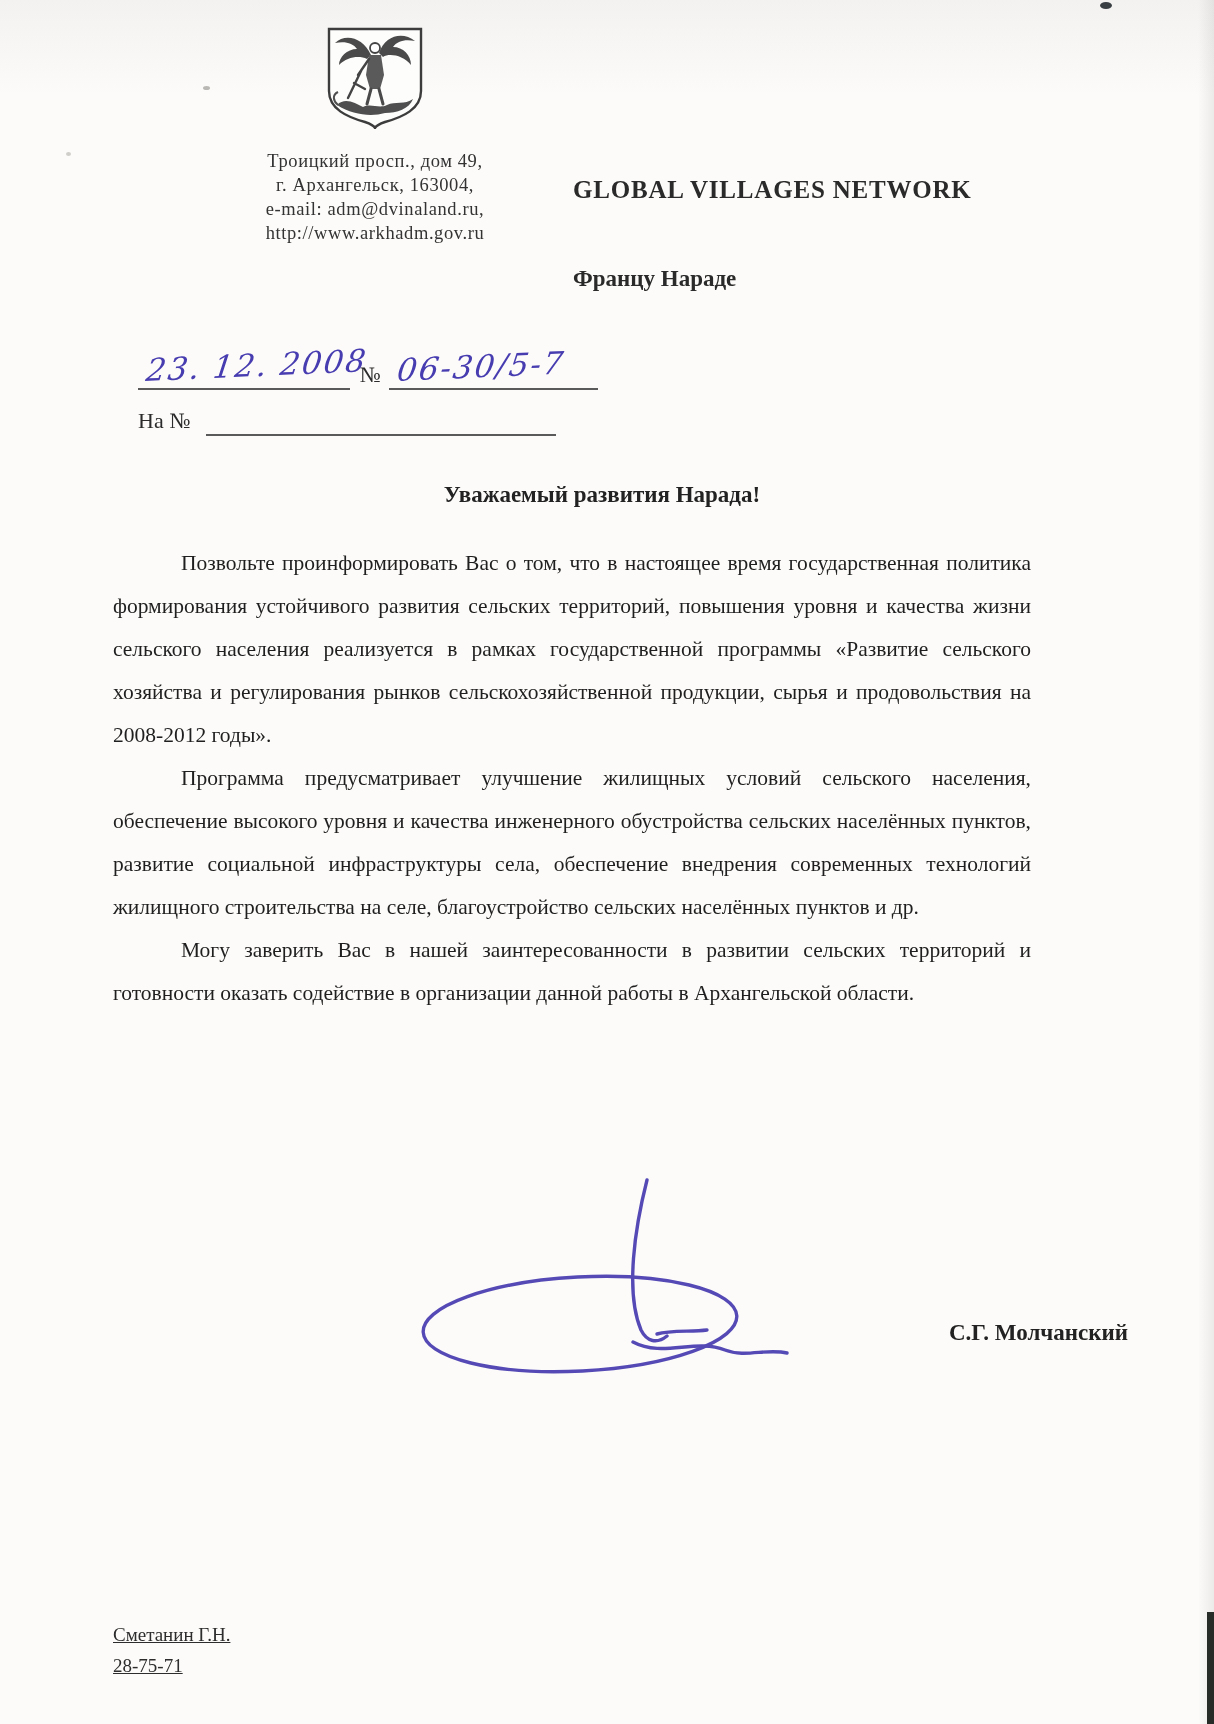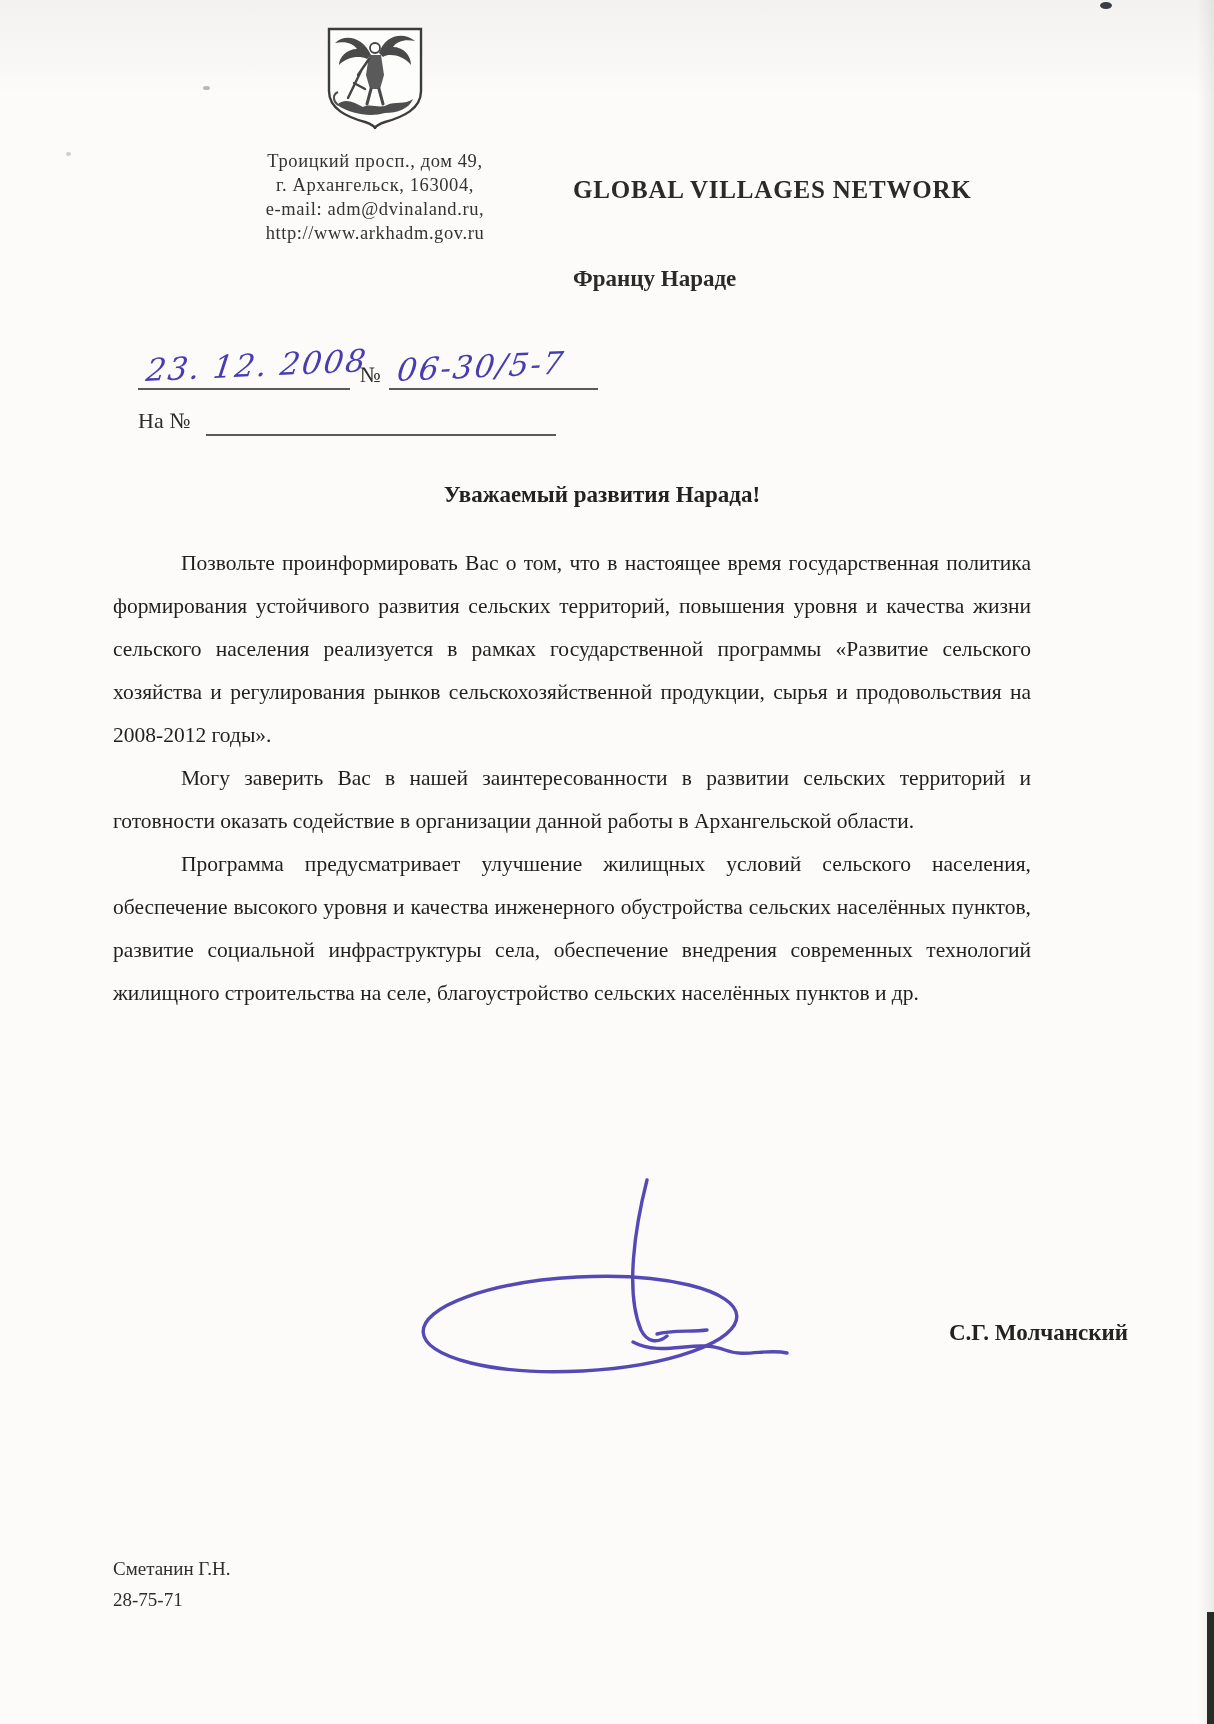--- a/index.html
+++ b/index.html
@@ -59,21 +59,21 @@
     font-size:21.5px;line-height:43px;text-align:justify;color:#1f1f1f;}
   .body-text p{margin:0;text-indent:68px;}
 
   
   .sig-block{position:absolute;left:113px;top:1240px;width:1015px;height:170px;}
   .sig-title{font-weight:bold;font-size:23px;line-height:44px;color:#222;}
   .signatory-name{position:absolute;right:0;top:80px;font-weight:bold;font-size:23px;color:#222;}
   .sig-svg{position:absolute;left:395px;top:1172px;width:400px;height:240px;}
 
   
-  .footer{position:absolute;left:113px;top:1553px;font-size:19px;line-height:31px;color:#2d2d2d;}
+  .footer{position:absolute;left:113px;top:1619px;font-size:19px;line-height:31px;color:#2d2d2d;text-decoration:underline;}
 </style>
 </head>
 <body>
 
 <div class="page">
 
   <div class="top-shade"></div>
   <div class="right-shade"></div>
   <div class="corner-strip"></div>
   <div class="speck s1"></div>
@@ -118,22 +118,22 @@
     <div class="ref-row2">
       <span class="reply-label">На №</span>
       <span class="blank reply"></span>
     </div>
   </div>
 
   <div class="salutation">Уважаемый развития Нарада!</div>
 
   <div class="body-text">
     <p>Позвольте проинформировать Вас о том, что в настоящее время государственная политика формирования устойчивого развития сельских территорий, повышения уровня и качества жизни сельского населения реализуется в рамках государственной программы «Развитие сельского хозяйства и регулирования рынков сельскохозяйственной продукции, сырья и продовольствия на 2008-2012 годы».</p>
+    <p>Программа предусматривает улучшение жилищных условий сельского населения, обеспечение высокого уровня и качества инженерного обустройства сельских населённых пунктов, развитие социальной инфраструктуры села, обеспечение внедрения современных технологий жилищного строительства на селе, благоустройство сельских населённых пунктов и др.</p>
     <p>Могу заверить Вас в нашей заинтересованности в развитии сельских территорий и готовности оказать содействие в организации данной работы в Архангельской области.</p>
-    <p>Программа предусматривает улучшение жилищных условий сельского населения, обеспечение высокого уровня и качества инженерного обустройства сельских населённых пунктов, развитие социальной инфраструктуры села, обеспечение внедрения современных технологий жилищного строительства на селе, благоустройство сельских населённых пунктов и др.</p>
   </div>
 
   <svg class="sig-svg" viewBox="0 0 400 240">
     <g fill="none" stroke="#473CB0" stroke-width="3.4" stroke-linecap="round" opacity="0.92">
       <ellipse cx="185" cy="152" rx="157" ry="47" transform="rotate(-3 185 152)"></ellipse>
       <path d="M252,8 C240,55 230,120 246,158 C252,170 262,172 272,164"></path>
       <path d="M238,170 C268,186 300,166 330,178 C350,186 372,176 392,181"></path>
       <path d="M262,162 C276,158 296,160 312,158"></path>
     </g>
   </svg>

